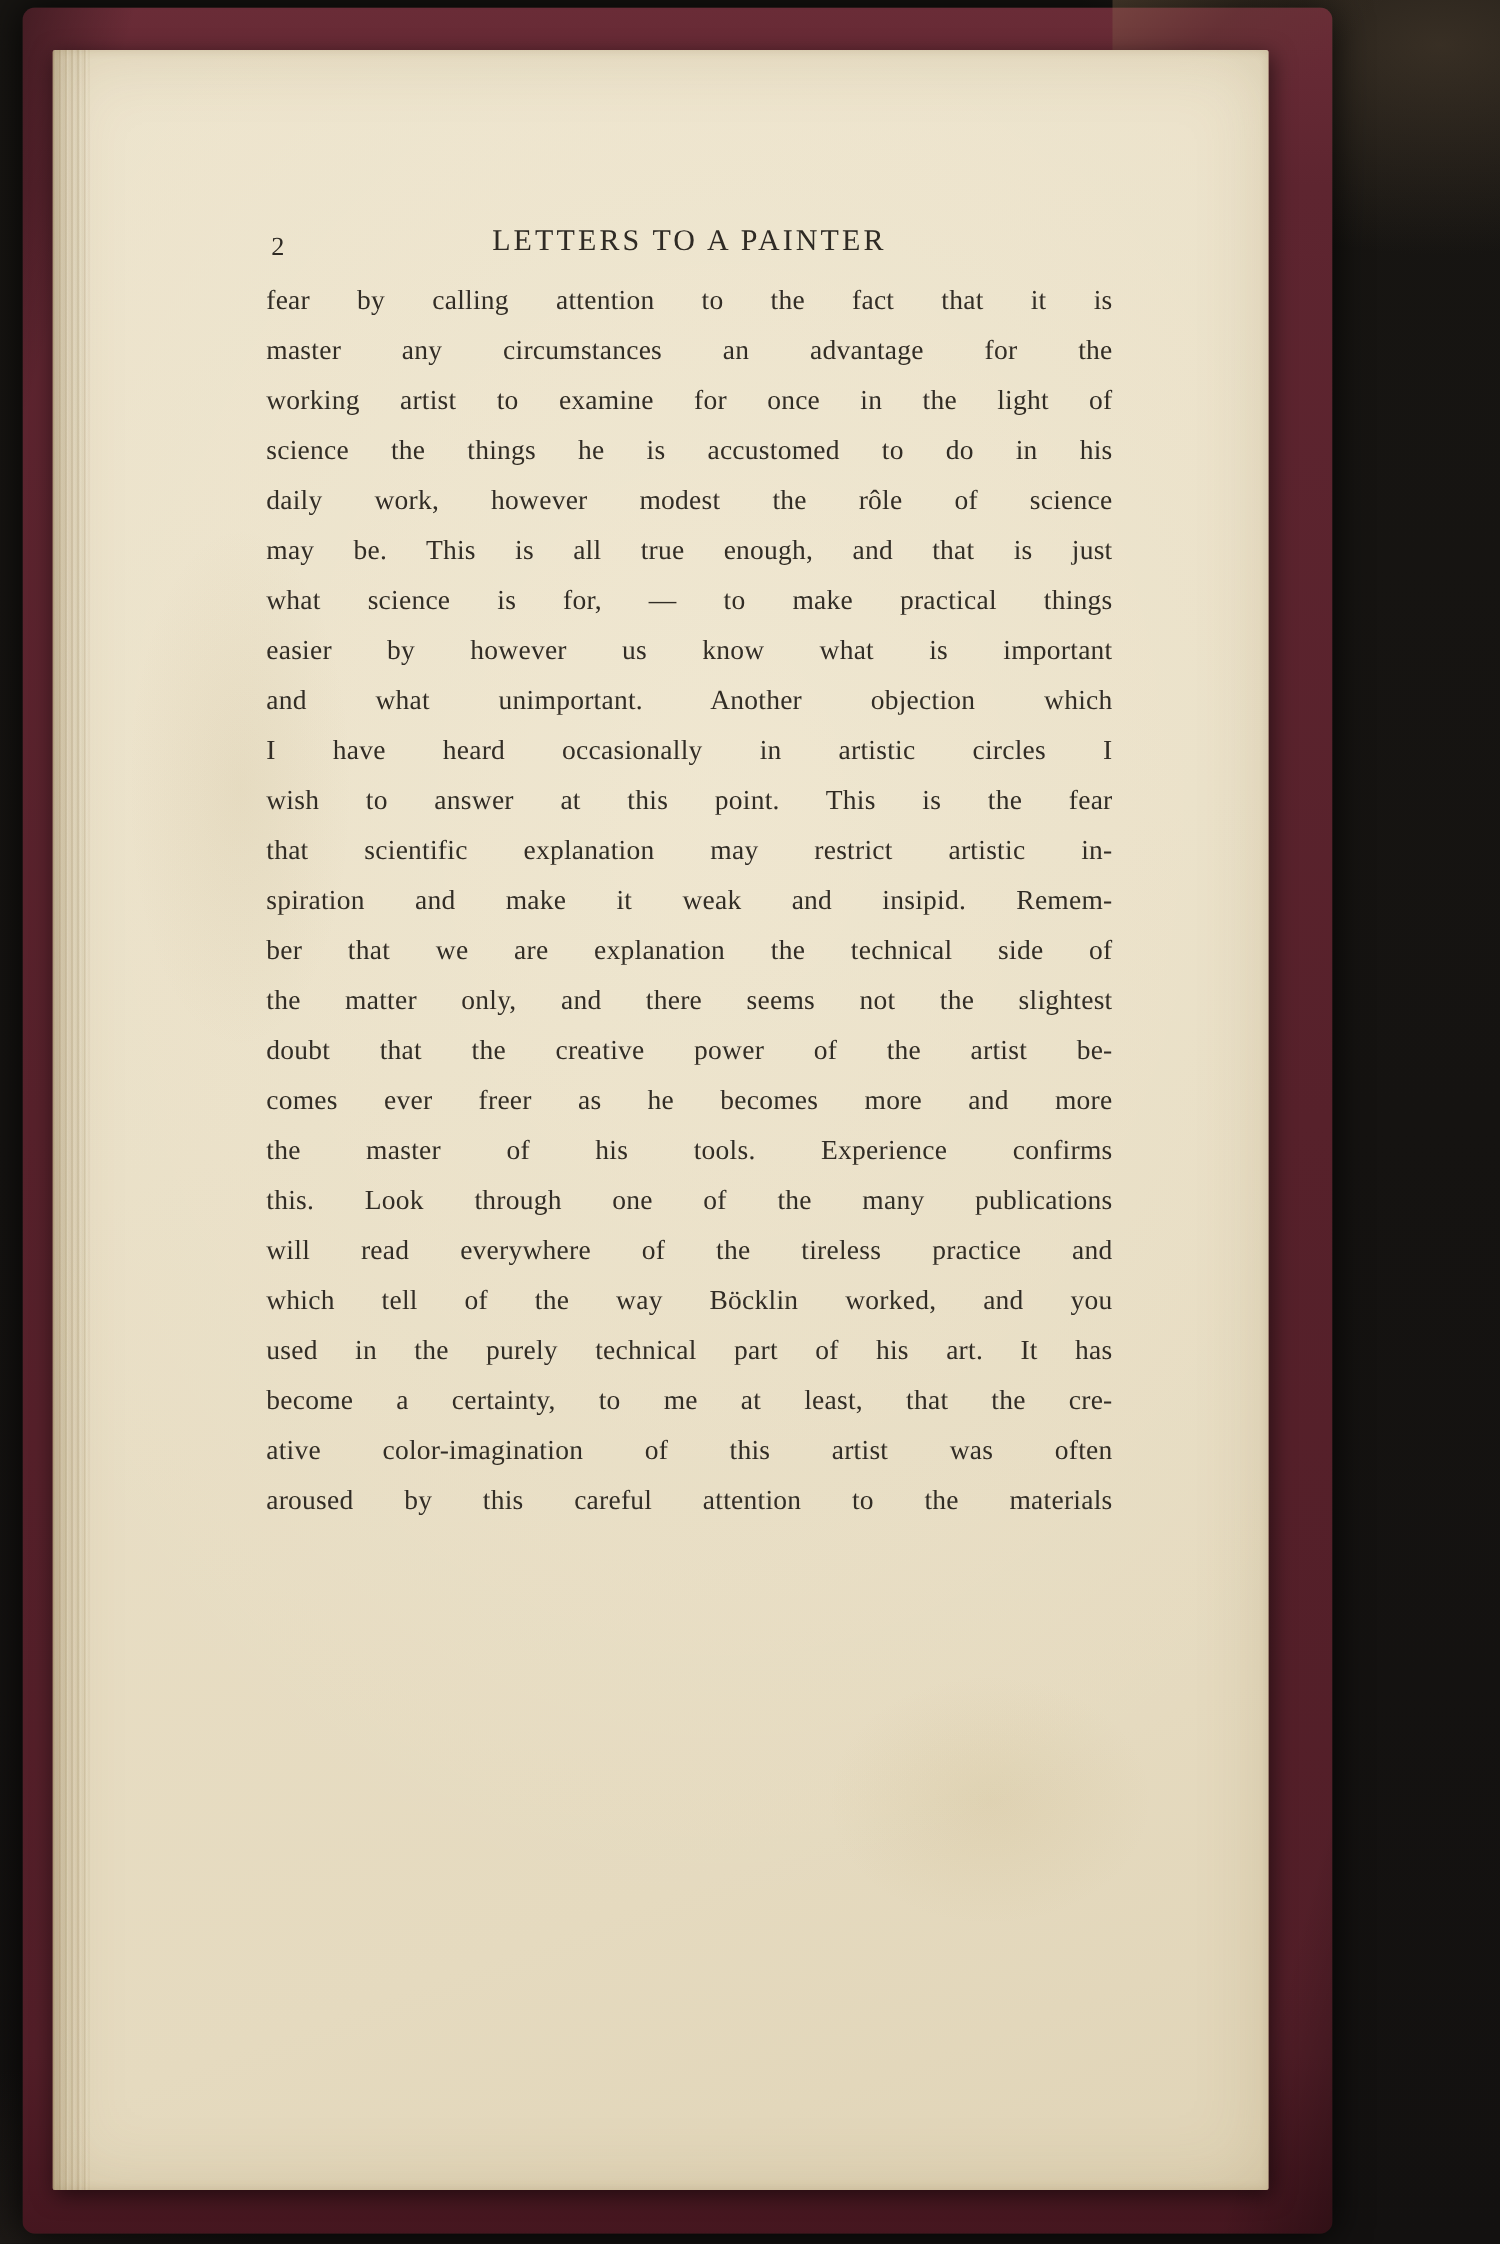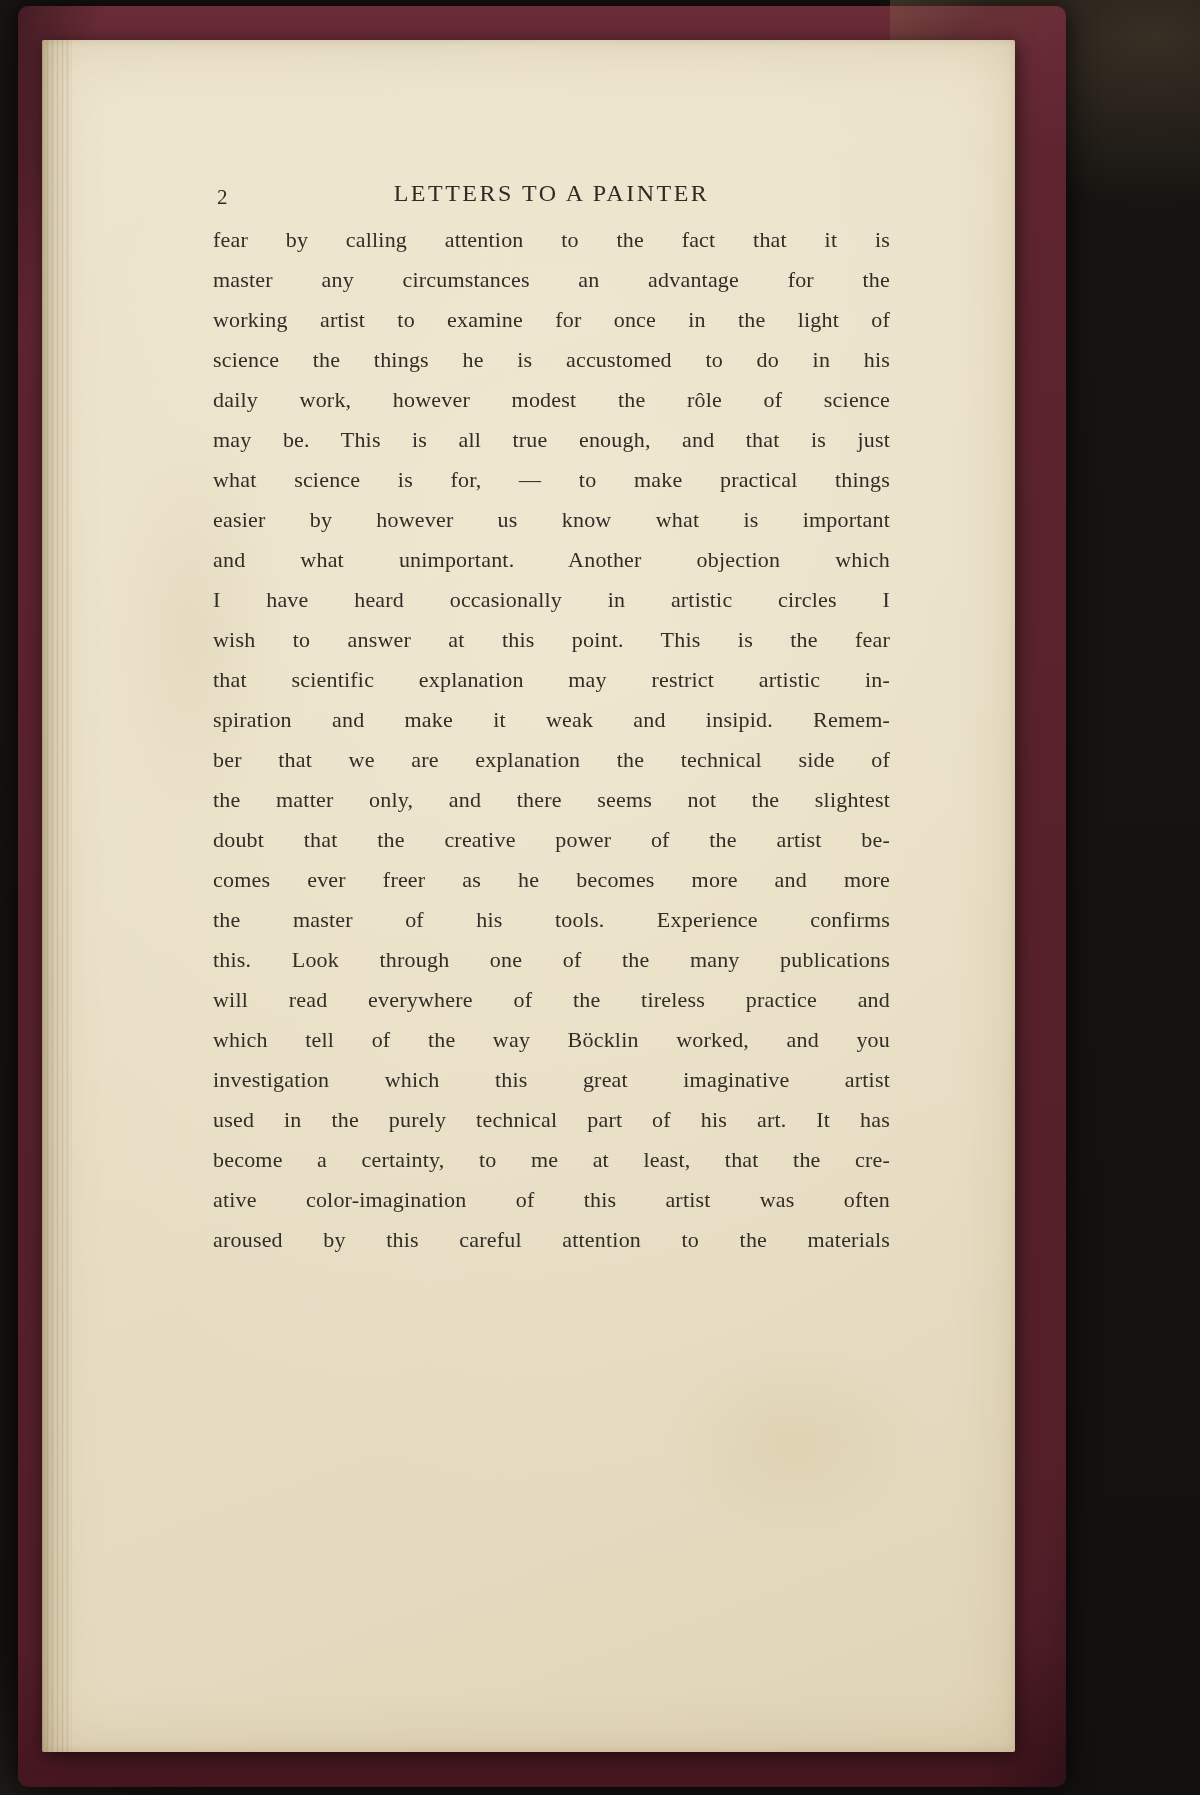--- a/index.html
+++ b/index.html
@@ -179,19 +179,18 @@
       <div class="text-line">that scientific explanation may restrict artistic in-</div>
       <div class="text-line">spiration and make it weak and insipid. Remem-</div>
       <div class="text-line">ber that we are explanation the technical side of</div>
       <div class="text-line">the matter only, and there seems not the slightest</div>
       <div class="text-line">doubt that the creative power of the artist be-</div>
       <div class="text-line">comes ever freer as he becomes more and more</div>
       <div class="text-line">the master of his tools. Experience confirms</div>
       <div class="text-line">this. Look through one of the many publications</div>
       <div class="text-line">will read everywhere of the tireless practice and</div>
       <div class="text-line">which tell of the way Böcklin worked, and you</div>
-      <div class="text-line">investigation which this great imaginative artist</div>
       <div class="text-line">used in the purely technical part of his art. It has</div>
       <div class="text-line">become a certainty, to me at least, that the cre-</div>
       <div class="text-line">ative color-imagination of this artist was often</div>
       <div class="text-line">aroused by this careful attention to the materials</div>
     </div>
 </div>
 
 </body></html>

